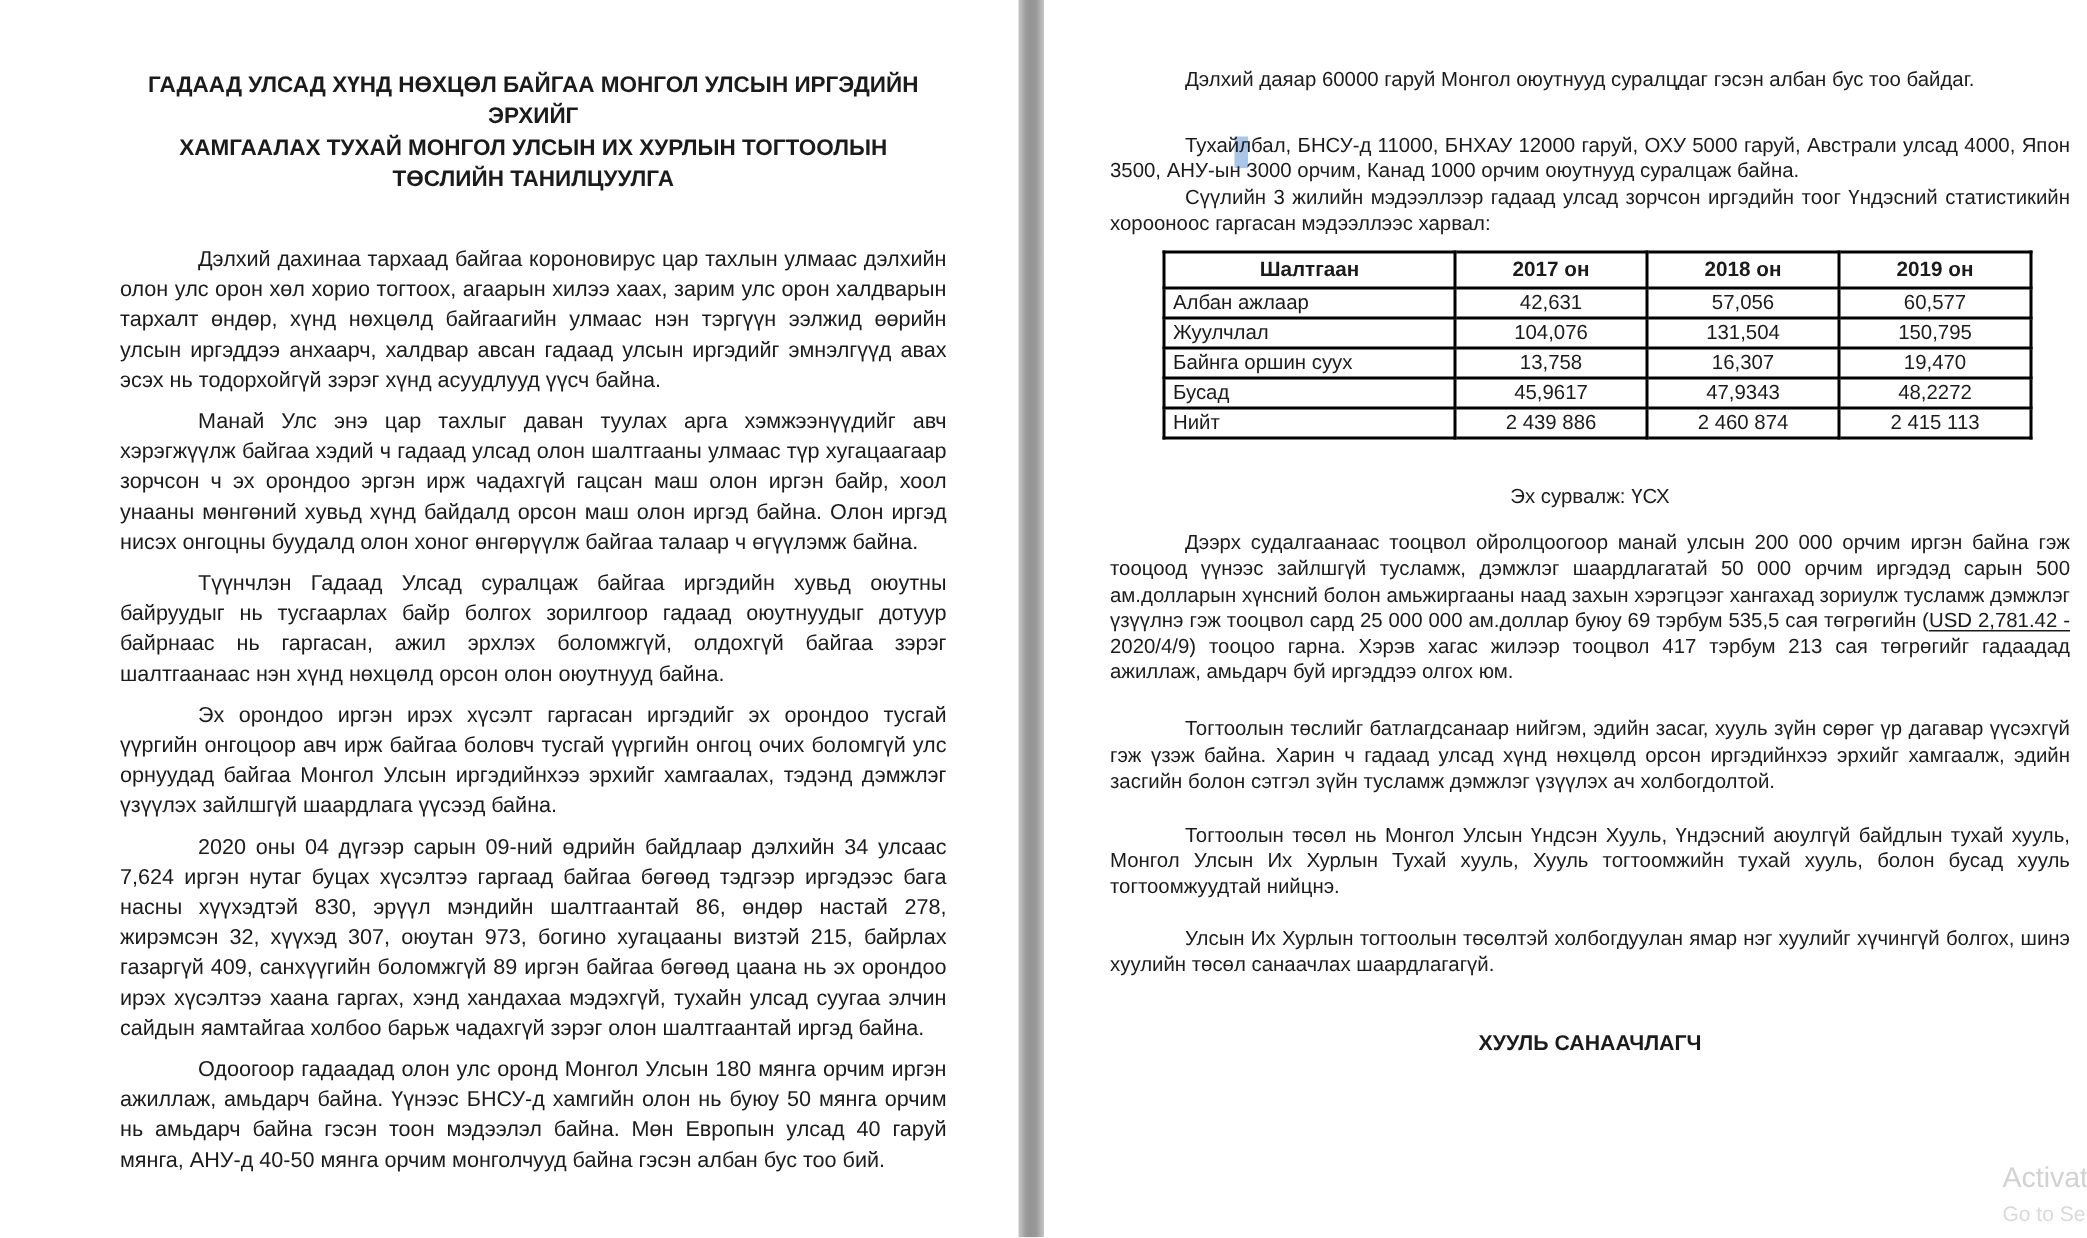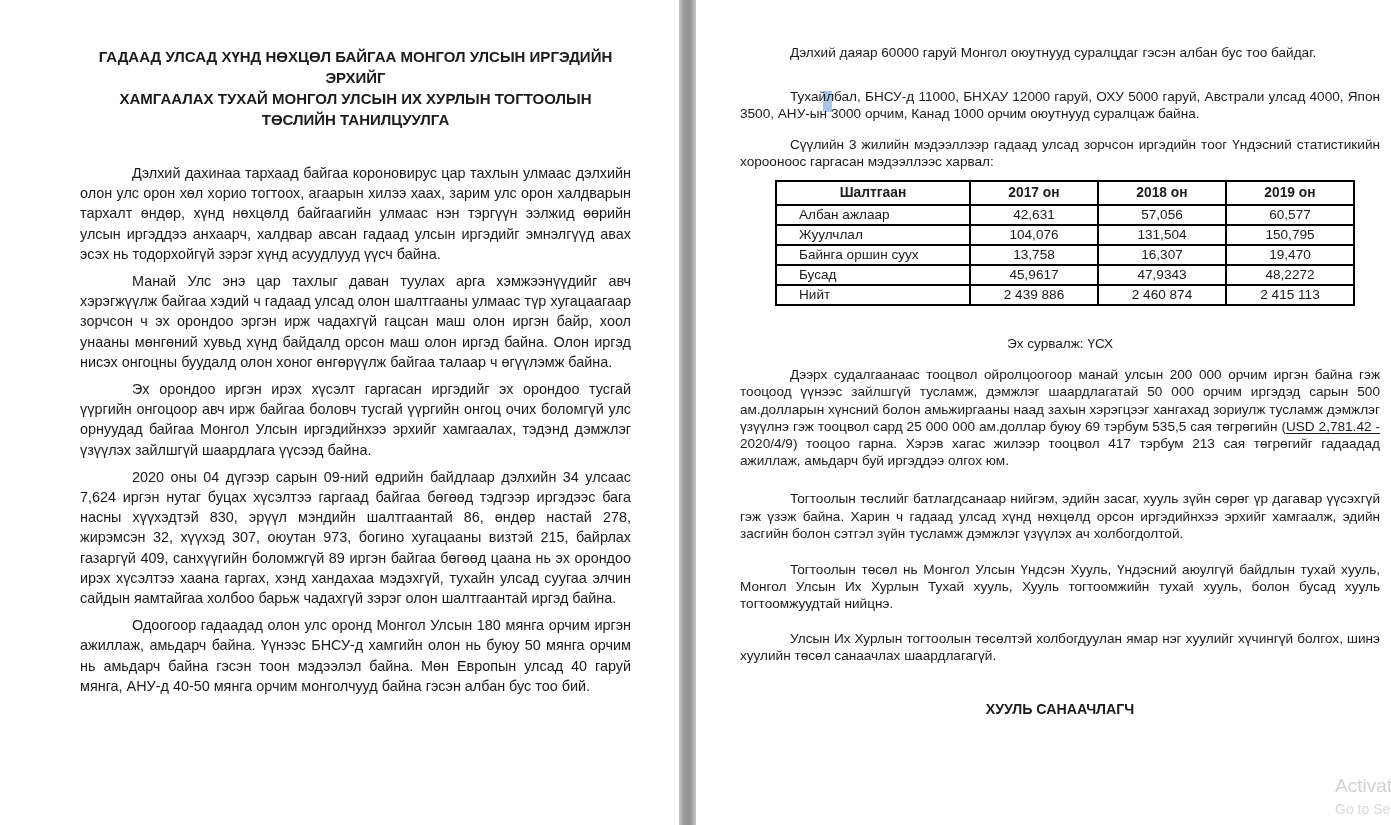--- a/index.html
+++ b/index.html
@@ -20,34 +20,34 @@
   .content-left { position:absolute; left:80px; top:46px; width:551px;
                   font-size:14.4px; line-height:20.2px; }
   .doc-title { text-align:center; font-weight:bold; font-size:15px; line-height:21px; }
   .content-left p.par { margin:7px 0 0 0; text-indent:52px; text-align:justify; }
   .content-left p.par.first { margin-top:33px; }
   
   .content-right { position:absolute; left:44px; top:44px; width:640px;
                    font-size:13.6px; line-height:17.2px; }
   .content-right p.par { margin:0; text-indent:50px; text-align:justify; }
   .content-right p.p2 { margin-top:27px; }
-  .content-right p.p3 { margin-top:13px; }
+  .content-right p.p3 { }
   .content-right p.p4 { margin-top:14px; }
   .content-right p.p5 { margin-top:21px; }
   .content-right p.p6 { margin-top:19px; }
   .content-right p.p7 { margin-top:17px; }
   .underline { text-decoration:underline; text-underline-offset:2px; }
   .source-caption { text-align:center; margin-top:29px; }
   .footer-sign { text-align:center; font-weight:bold; font-size:14.2px; margin-top:37px; }
   
   table.stats { border-collapse:collapse; margin:10px 0 0 35px; width:578px;
                 font-size:13.6px; table-layout:fixed; }
   table.stats col.c0 { width:194px; }
   table.stats col.cy { width:128px; }
-  table.stats th, table.stats td { border:2px solid #000; padding:0 22px; height:18px;margin-left:28px; }
+  table.stats th, table.stats td { border:2px solid #000; padding:0 5px; height:18px;margin-left:28px; }
   table.stats th { font-weight:bold; text-align:center; height:22px; font-size:13.8px; }
   table.stats td.label { text-align:left; }
   table.stats td.num   { text-align:center; }
   table.stats tr.total td.label { font-weight:normal; }
   
   .cursor-block { position:absolute; left:127px; top:91px; width:9px; height:21px; }
   
   .watermark { position:absolute; left:1335px; top:775px; white-space:nowrap; }
   .wm1 { font-size:19px; line-height:22px; }
   .wm2 { font-size:14px; line-height:16px; margin-top:4px; }
@@ -59,20 +59,21 @@
 
   <div class="page page-left">
     <div class="content-left">
       <div class="doc-title">
         <div>ГАДААД УЛСАД ХҮНД НӨХЦӨЛ БАЙГАА МОНГОЛ УЛСЫН ИРГЭДИЙН ЭРХИЙГ</div>
         <div>ХАМГААЛАХ ТУХАЙ МОНГОЛ УЛСЫН ИХ ХУРЛЫН ТОГТООЛЫН</div>
         <div>ТӨСЛИЙН ТАНИЛЦУУЛГА</div>
       </div>
       <p class="par first">Дэлхий дахинаа тархаад байгаа короновирус цар тахлын улмаас дэлхийн олон улс орон хөл хорио тогтоох, агаарын хилээ хаах, зарим улс орон халдварын тархалт өндөр, хүнд нөхцөлд байгаагийн улмаас нэн тэргүүн ээлжид өөрийн улсын иргэддээ анхаарч, халдвар авсан гадаад улсын иргэдийг эмнэлгүүд авах эсэх нь тодорхойгүй зэрэг хүнд асуудлууд үүсч байна.</p>
       <p class="par">Манай Улс энэ цар тахлыг даван туулах арга хэмжээнүүдийг авч хэрэгжүүлж байгаа хэдий ч гадаад улсад олон шалтгааны улмаас түр хугацаагаар зорчсон ч эх орондоо эргэн ирж чадахгүй гацсан маш олон иргэн байр, хоол унааны мөнгөний хувьд хүнд байдалд орсон маш олон иргэд байна. Олон иргэд нисэх онгоцны буудалд олон хоног өнгөрүүлж байгаа талаар ч өгүүлэмж байна.</p>
+      <p class="par">Түүнчлэн Гадаад Улсад суралцаж байгаа иргэдийн хувьд оюутны байруудыг нь тусгаарлах байр болгох зорилгоор гадаад оюутнуудыг дотуур байрнаас нь гаргасан, ажил эрхлэх боломжгүй, олдохгүй байгаа зэрэг шалтгаанаас нэн хүнд нөхцөлд орсон олон оюутнууд байна.</p>
       <p class="par">Эх орондоо иргэн ирэх хүсэлт гаргасан иргэдийг эх орондоо тусгай үүргийн онгоцоор авч ирж байгаа боловч тусгай үүргийн онгоц очих боломгүй улс орнуудад байгаа Монгол Улсын иргэдийнхээ эрхийг хамгаалах, тэдэнд дэмжлэг үзүүлэх зайлшгүй шаардлага үүсээд байна.</p>
       <p class="par">2020 оны 04 дүгээр сарын 09-ний өдрийн байдлаар дэлхийн 34 улсаас 7,624 иргэн нутаг буцах хүсэлтээ гаргаад байгаа бөгөөд тэдгээр иргэдээс бага насны хүүхэдтэй 830, эрүүл мэндийн шалтгаантай 86, өндөр настай 278, жирэмсэн 32, хүүхэд 307, оюутан 973, богино хугацааны визтэй 215, байрлах газаргүй 409, санхүүгийн боломжгүй 89 иргэн байгаа бөгөөд цаана нь эх орондоо ирэх хүсэлтээ хаана гаргах, хэнд хандахаа мэдэхгүй, тухайн улсад суугаа элчин сайдын яамтайгаа холбоо барьж чадахгүй зэрэг олон шалтгаантай иргэд байна.</p>
       <p class="par">Одоогоор гадаадад олон улс оронд Монгол Улсын 180 мянга орчим иргэн ажиллаж, амьдарч байна. Үүнээс БНСУ-д хамгийн олон нь буюу 50 мянга орчим нь амьдарч байна гэсэн тоон мэдээлэл байна. Мөн Европын улсад 40 гаруй мянга, АНУ-д 40-50 мянга орчим монголчууд байна гэсэн албан бус тоо бий.</p>
     </div>
   </div>
 
   <div class="page-gap"></div>
 
   <div class="page page-right">
     <div class="cursor-block" style="background:#a8c6e8;"></div>

